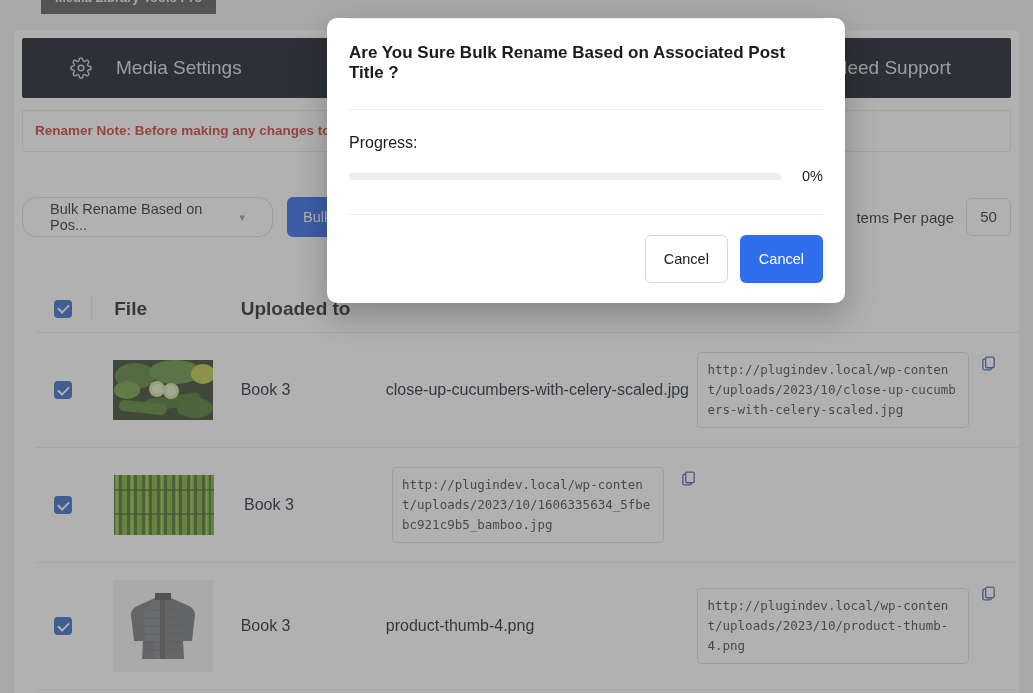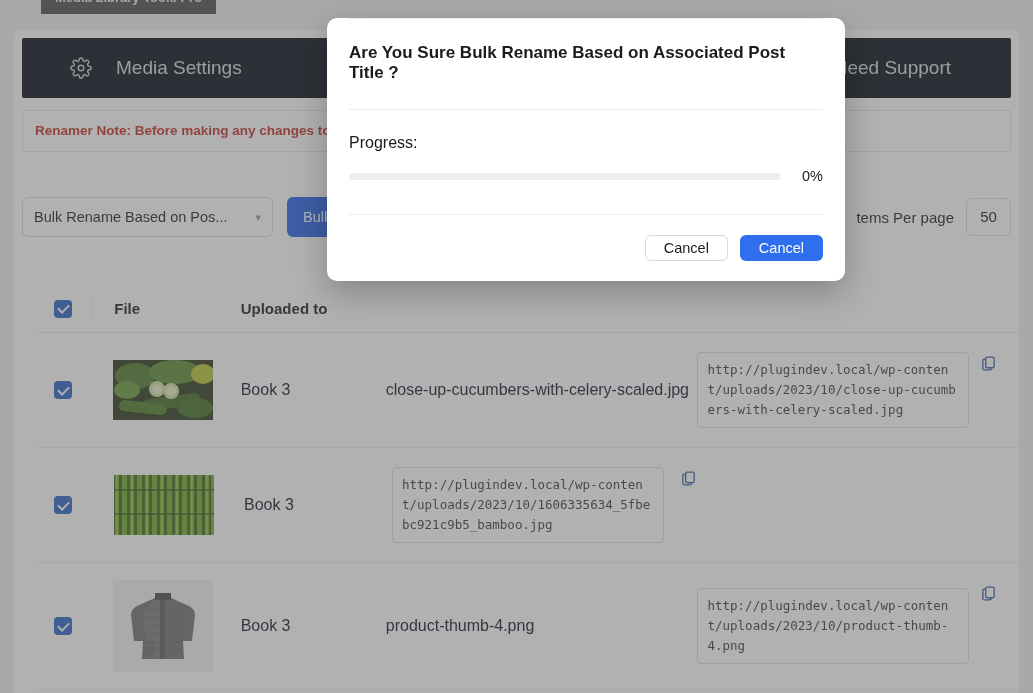--- a/index.html
+++ b/index.html
@@ -102,25 +102,25 @@
     left: 8px; top: 164px;
     width: 989px;
     height: 46px;
     display: flex;
     align-items: center;
   }
   .select-box {
     width: 251px;
     height: 40px;
     border: 1px solid #d9d9d9;
-    border-radius: 6px;
+    border-radius: 14px;
     background: #fff;
     display: flex;
     align-items: center;
-    padding: 0 11px;
+    padding: 0 27px;
     font-size: 14.5px;
     color: #1f1f1f;
     justify-content: space-between;
   }
   .caret { color: #9a9a9a; font-size: 11px; }
   .btn-primary-flat {
     margin-left: 14px;
     height: 40px;
     padding: 0 16px;
     background: #2463eb;
@@ -162,21 +162,21 @@
     height: 48px;
     border-bottom: 1px solid #e9e9e9;
   }
   .th, .td { display: flex; align-items: center; }
   .col-check { width: 56px; justify-content: flex-start; padding-left: 18px; }
   .col-file  { width: 152px; padding-left: 22px; border-left: 1px solid #ececec; height: 26px;}
   .col-upl   { width: 148px; }
   .col-name  { width: 318px; }
   .col-url   { width: 288px; }
   .col-copy  { width: 40px; }
-  .thead .th { font-size: 15px; font-weight: 700; color: #1b1b1b; }
+  .thead .th { font-size: 19px; font-weight: 700; color: #1b1b1b; }
 
   .trow {
     display: flex;
     align-items: center;
     min-height: 115px;
     border-bottom: 1px solid #ededed;
   }
   .cb {
     width: 18px; height: 18px;
     background: #2b63c4;
@@ -297,21 +297,21 @@
     min-width: 30px;
     text-align: right;
   }
   .modal-foot {
     display: flex;
     justify-content: flex-end;
     gap: 12px;
     padding-top: 20px;
   }
   .btn {
-    height: 26px;
+    height: 48px;
     padding: 0 18px;
     border-radius: 6px;
     font-size: 14.5px;
     display: flex;
     align-items: center;
     justify-content: center;
     border: 1px solid transparent;
     white-space: nowrap;
   }
   .btn-cancel { background: #fff; border-color: #d9d9d9; color: #1b1b1b; }

